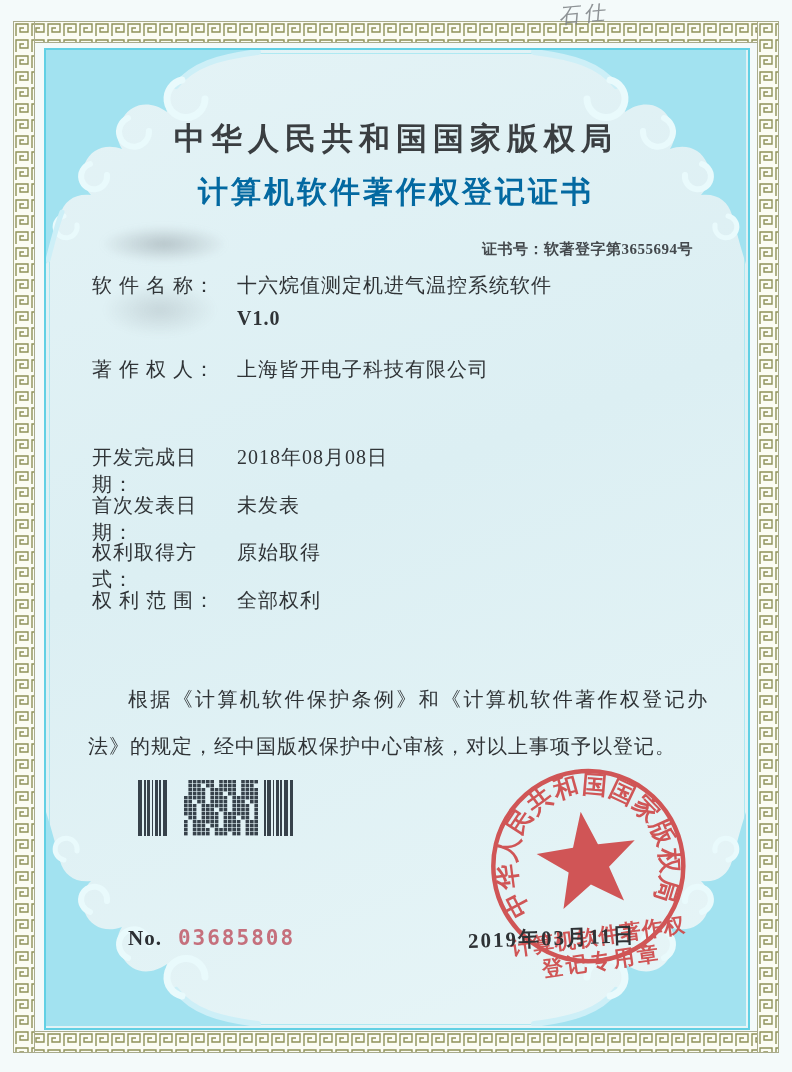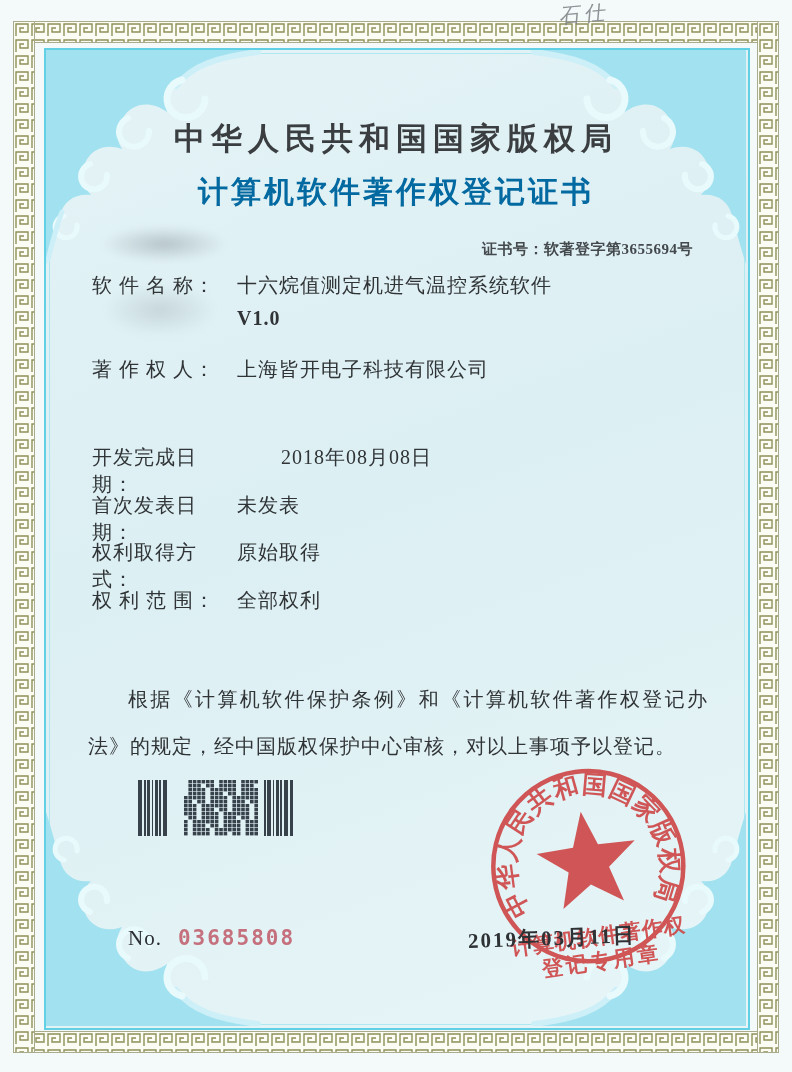--- a/index.html
+++ b/index.html
@@ -75,21 +75,21 @@
   
   .seal{position:absolute;left:460px;top:748px;width:260px;height:260px;
     transform:rotate(-8deg);opacity:.93;}
   .seal svg{width:100%;height:100%;display:block;}
   .seal-date{
     position:absolute;left:468px;top:924px;font-size:21px;font-weight:700;
     color:#2e3235;letter-spacing:2px;transform:rotate(-2deg);
   }
   
   .serial{position:absolute;left:128px;top:926px;display:flex;gap:16px;align-items:baseline;}
-  .serial-prefix{font-size:21px;color:#2c2f33;font-weight:400;letter-spacing:1px;}
+  .serial-prefix{font-size:21px;color:#2c2f33;font-weight:700;letter-spacing:1px;}
   .serial-number{
     font-size:21px;color:#c05a68;font-family:"DejaVu Sans Mono",monospace;
     letter-spacing:2px;font-weight:700;opacity:.85;
   }
 </style>
 </head>
 <body>
 
 <div class="page">
 
@@ -186,21 +186,21 @@
       <span class="field-label">软 件 名 称：</span>
       <span class="field-value">十六烷值测定机进气温控系统软件</span>
     </div>
     <div class="version-line">V1.0</div>
 
     <div class="field-row" style="top:356px;">
       <span class="field-label">著 作 权 人：</span>
       <span class="field-value">上海皆开电子科技有限公司</span>
     </div>
 
-    <div class="field-row" style="top:444px;gap:44px;">
+    <div class="field-row" style="top:444px;">
       <span class="field-label">开发完成日期：</span>
       <span class="field-value">2018年08月08日</span>
     </div>
 
     <div class="field-row" style="top:492px;">
       <span class="field-label">首次发表日期：</span>
       <span class="field-value">未发表</span>
     </div>
 
     <div class="field-row" style="top:539px;">

